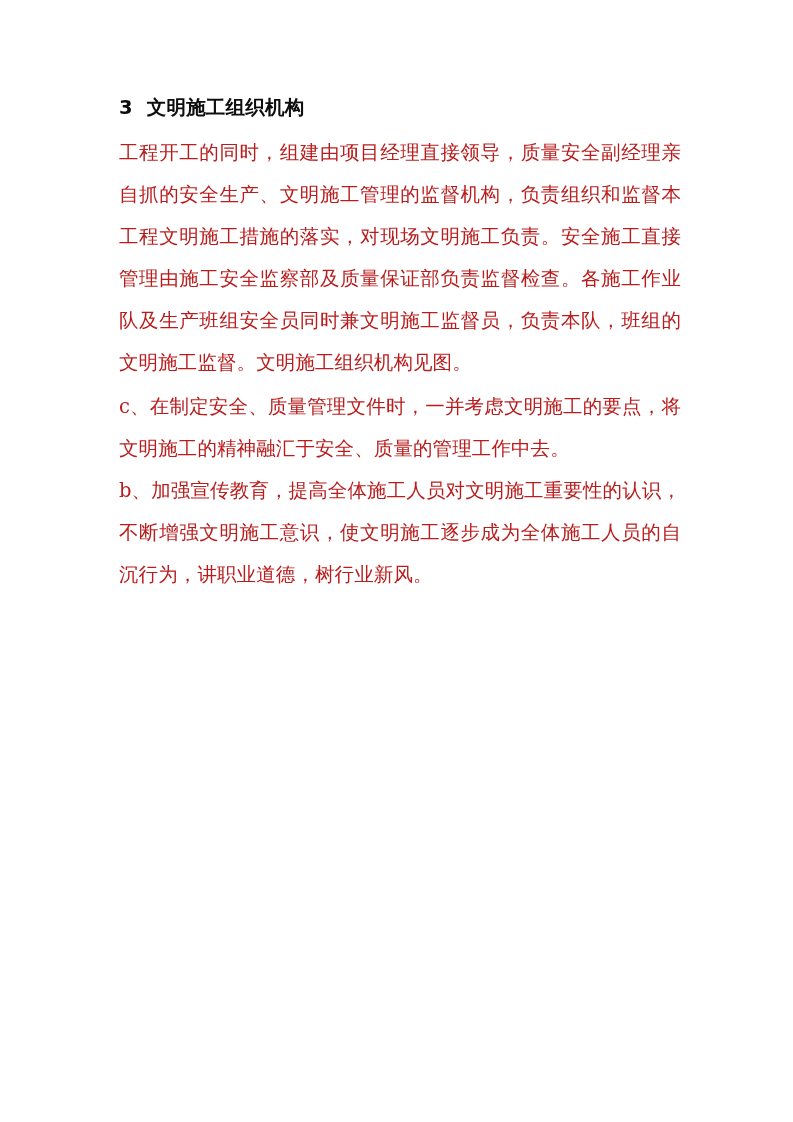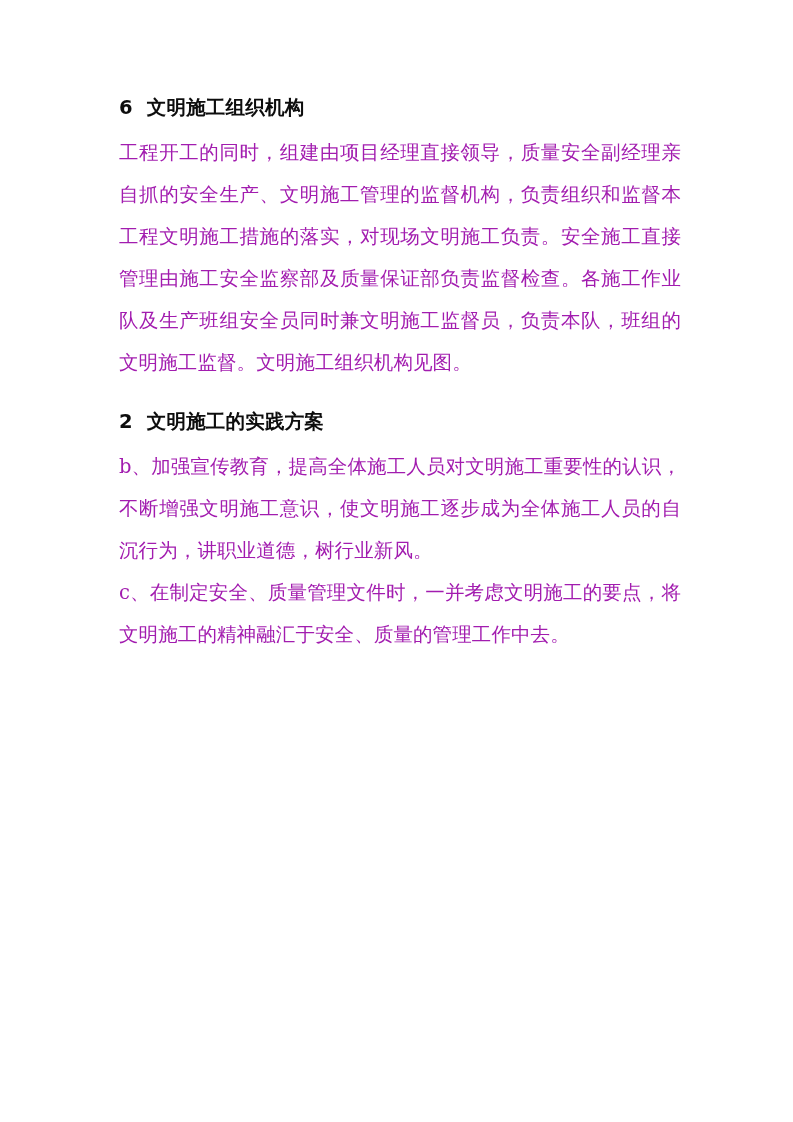--- a/index.html
+++ b/index.html
@@ -43,21 +43,21 @@
 
   .heading-2-wrap {
     margin-top: 22px;
   }
 
   
   .para {
     font-family: "DejaVu Serif", "Liberation Serif", serif;
     font-size: 19.5px;
     line-height: 42px;
-    color: #a21caf;
+    color: #b91c1c;
     margin: 0;
     text-align: justify;
     text-justify: inter-ideograph;
     letter-spacing: 0.1px;
   }
   .para + .para {
     margin-top: 0px;
   }
 
   .para.tight {
@@ -67,28 +67,27 @@
   .gap-after-heading1 { margin-bottom: 0px; }
 
   .block-spacer-sm { height: 2px; }
 </style>
 </head>
 <body>
 
 <div class="page">
   <div class="content">
 
-    <h1 class="heading">6  文明施工组织机构</h1>
+    <h1 class="heading">3  文明施工组织机构</h1>
 
     <p class="para gap-after-heading1">工程开工的同时，组建由项目经理直接领导，质量安全副经理亲自抓的安全生产、文明施工管理的监督机构，负责组织和监督本工程文明施工措施的落实，对现场文明施工负责。安全施工直接管理由施工安全监察部及质量保证部负责监督检查。各施工作业队及生产班组安全员同时兼文明施工监督员，负责本队，班组的文明施工监督。文明施工组织机构见图。</p>
 
     <div class="block-spacer-sm"></div>
 
-    <h1 class="heading heading-2-wrap">2  文明施工的实践方案</h1>
 
 
+    <p class="para">c、在制定安全、质量管理文件时，一并考虑文明施工的要点，将文明施工的精神融汇于安全、质量的管理工作中去。</p>
+
     <p class="para">b、加强宣传教育，提高全体施工人员对文明施工重要性的认识，不断增强文明施工意识，使文明施工逐步成为全体施工人员的自沉行为，讲职业道德，树行业新风。</p>
-
-    <p class="para">c、在制定安全、质量管理文件时，一并考虑文明施工的要点，将文明施工的精神融汇于安全、质量的管理工作中去。</p>
 
 
   </div>
 </div>
 
 </body></html>

